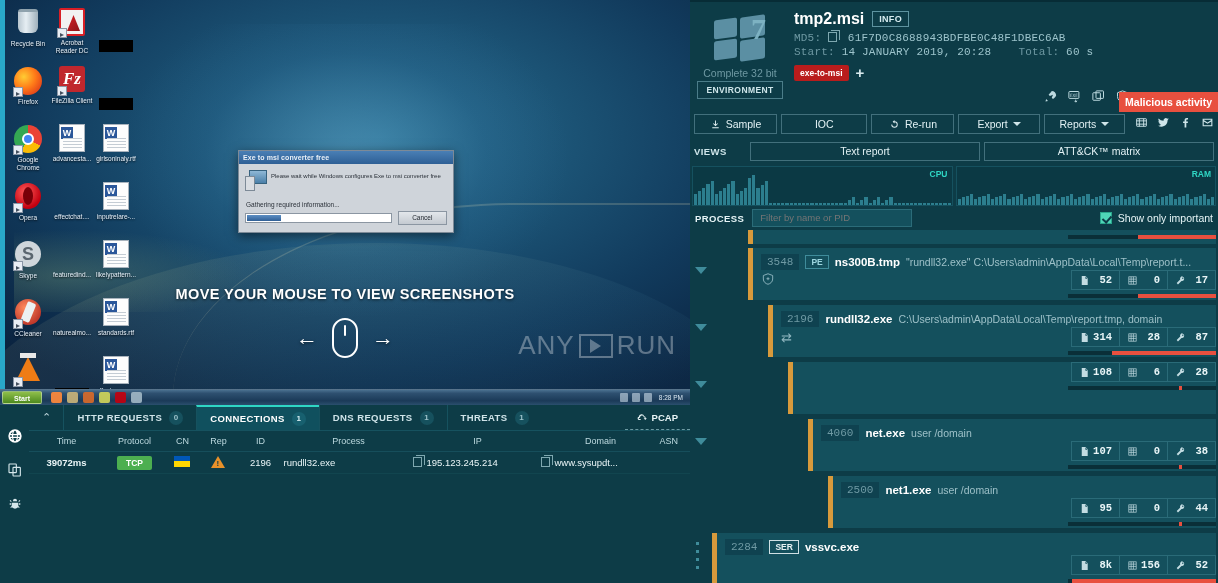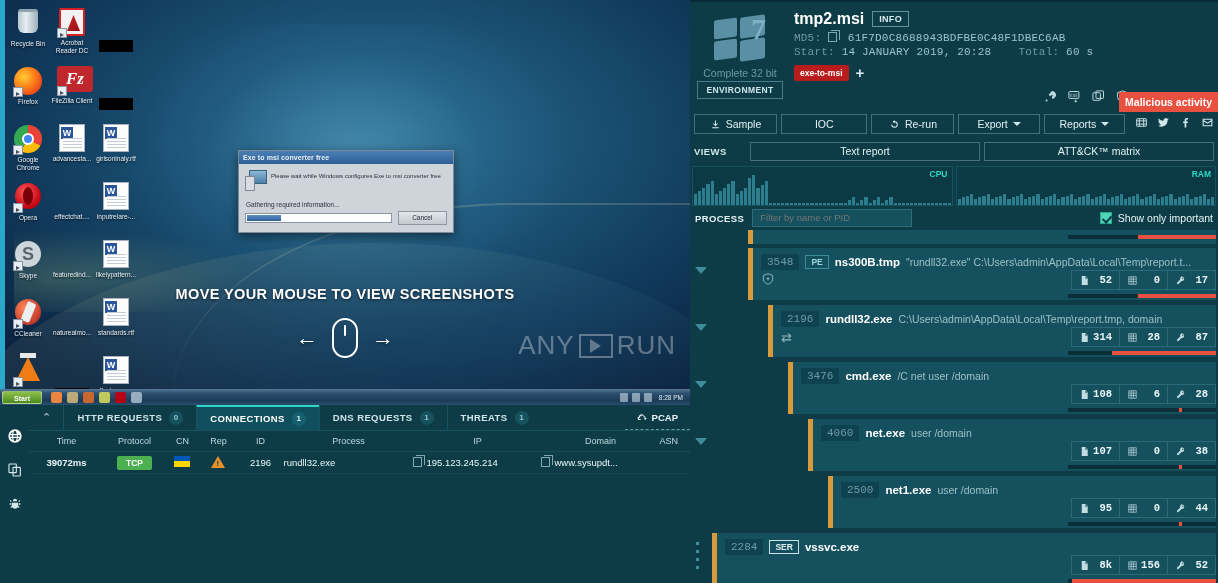--- a/index.html
+++ b/index.html
@@ -60,21 +60,21 @@
   }
   .shortcut-arrow::after {
     content:""; position:absolute; left:2px; top:4px;
     border-left:4px solid #44505f; border-top:2px solid transparent; border-bottom:2px solid transparent;
   }
   
   .g-bin { width:20px;height:24px;margin:3px auto 0;background:linear-gradient(90deg,#b8c6cf,#e6eef3 40%,#9fb0bb);border-radius:3px 3px 6px 6px;border-top:3px solid #8fa2ad;}
   .g-pdf { width:26px;height:28px;margin:1px auto 0;background:#f2f2f2;border:2px solid #d81f26;border-radius:2px;position:relative;}
   .g-pdf::after{content:"";position:absolute;left:6px;top:5px;width:13px;height:16px;background:linear-gradient(135deg,#d81f26,#8e1418);clip-path:polygon(50% 0,100% 100%,0 100%);}
   .g-ff { width:28px;height:28px;margin:1px auto 0;border-radius:50%;background:radial-gradient(circle at 35% 35%,#ffcc33,#ff7a18 45%,#e64a19 75%,#7b2d00);}
-  .g-fz { width:36px;height:26px;margin:2px auto 0;background:#c0272d;border-radius:3px;color:#fff;font:italic bold 17px "Liberation Serif",serif;line-height:26px;}
+  .g-fz { width:26px;height:26px;margin:2px auto 0;background:#c0272d;border-radius:3px;color:#fff;font:italic bold 17px "Liberation Serif",serif;line-height:26px;}
   .g-chrome { width:28px;height:28px;margin:1px auto 0;border-radius:50%;
     background:conic-gradient(#ea4335 0 33%,#fbbc05 33% 58%,#34a853 58% 100%);position:relative;}
   .g-chrome::after{content:"";position:absolute;left:8px;top:8px;width:12px;height:12px;border-radius:50%;background:#4285f4;border:2px solid #fff;box-sizing:border-box;}
   .g-opera { width:26px;height:26px;margin:2px auto 0;border-radius:50%;background:radial-gradient(circle at 40% 35%,#ff5a5a,#c2000f 70%);position:relative;}
   .g-opera::after{content:"";position:absolute;left:8px;top:4px;width:10px;height:18px;border-radius:50%;background:#7a0008;}
   .g-skype { width:26px;height:26px;margin:2px auto 0;border-radius:50%;background:#cfd6db;color:#5b666f;font:bold 18px "Liberation Sans",sans-serif;line-height:26px;}
   .g-ccl { width:26px;height:26px;margin:2px auto 0;border-radius:50%;background:radial-gradient(circle at 38% 34%,#ff8a5c,#c0392b 72%);position:relative;}
   .g-ccl::after{content:"";position:absolute;left:9px;top:3px;width:9px;height:20px;background:#ecf0f1;transform:rotate(22deg);border-radius:2px;}
   .g-vlc { width:0;height:0;margin:2px auto 0;border-left:12px solid transparent;border-right:12px solid transparent;border-bottom:24px solid #ef7c15;position:relative;}
   .g-vlc::after{content:"";position:absolute;left:-8px;top:-4px;width:16px;height:5px;background:#e8e8e8;}
@@ -930,25 +930,20 @@
               </div>
               <div class="pmeter">
                 <i style="left:30%;width:70%;"></i>
               </div>
             </div>
           </div>
         </div>
         <div class="prow">
           <div class="caretbox"><span class="tri"></span></div>
           <div class="pbox" style="left:98px;">
-            <div class="pline1">
-              <span class="pid">3476</span>
-              <span class="pname">cmd.exe</span>
-              <span class="pargs">/C net user /domain</span>
-            </div>
             <div class="pline2">
               <div class="pstats">
                 <span class="pstat">
                   <svg viewBox="0 0 24 24" fill="currentColor">
                     <path d="M6 2h8l5 5v15H6V2zm8 1.5V8h4.5L14 3.5z"></path>
                   </svg>
                   <span class="num">108</span>
                 </span>
                 <span class="pstat">
                   <svg viewBox="0 0 24 24" fill="none" stroke="currentColor" stroke-width="1.5">

